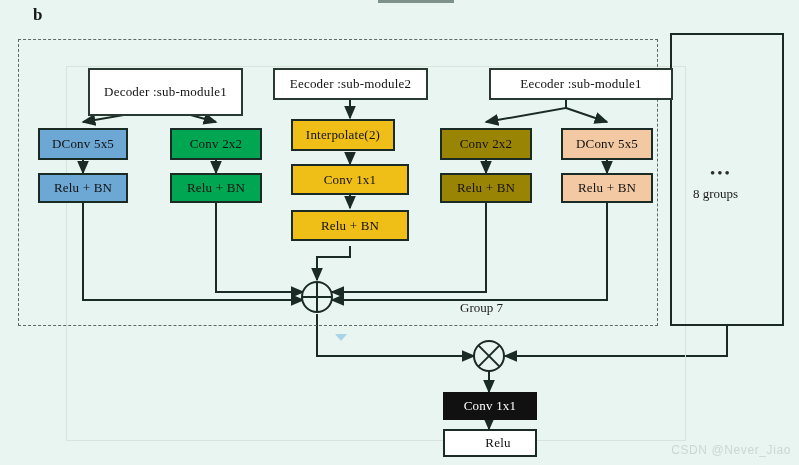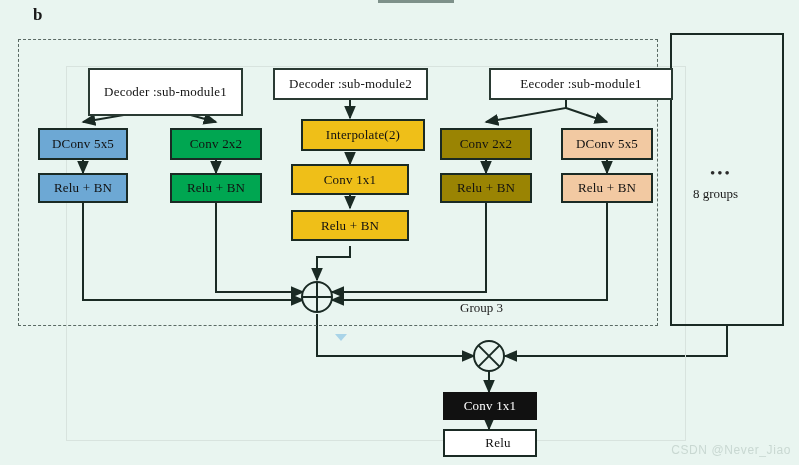--- a/index.html
+++ b/index.html
@@ -174,40 +174,40 @@
     <g>
       <circle cx="489" cy="356" r="15" fill="#e9f5f0" stroke="#1a2a24" stroke-width="2"></circle>
       <line x1="478.4" y1="345.4" x2="499.6" y2="366.6" stroke="#1a2a24" stroke-width="2"></line>
       <line x1="499.6" y1="345.4" x2="478.4" y2="366.6" stroke="#1a2a24" stroke-width="2"></line>
     </g>
   </svg>
 
   <div class="plain-label" id="panel-label-b" style="left:33px; top:5px;">b</div>
 
   <div class="node head" style="left:88px; top:68px; width:155px; height:48px;">Decoder :sub-module1</div>
-  <div class="node head" style="left:273px; top:68px; width:155px; height:32px;">Decoder :sub-module2</div>
+  <div class="node head" style="left:273px; top:68px; width:155px; height:32px;">Eecoder :sub-module2</div>
   <div class="node head" style="left:489px; top:68px; width:184px; height:32px;">Eecoder :sub-module1</div>
 
   <div class="node blue" style="left:38px; top:128px; width:90px; height:32px;">DConv 5x5</div>
   <div class="node blue" style="left:38px; top:173px; width:90px; height:30px;">Relu + BN</div>
 
   <div class="node green" style="left:170px; top:128px; width:92px; height:32px;">Conv 2x2</div>
   <div class="node green" style="left:170px; top:173px; width:92px; height:30px;">Relu + BN</div>
 
-  <div class="node gold" style="left:301px; top:119px; width:124px; height:32px;">Interpolate(2)</div>
+  <div class="node gold" style="left:291px; top:119px; width:104px; height:32px;">Interpolate(2)</div>
   <div class="node gold" style="left:291px; top:164px; width:118px; height:31px;">Conv 1x1</div>
   <div class="node gold" style="left:291px; top:210px; width:118px; height:31px;">Relu + BN</div>
 
   <div class="node olive" style="left:440px; top:128px; width:92px; height:32px;">Conv 2x2</div>
   <div class="node olive" style="left:440px; top:173px; width:92px; height:30px;">Relu + BN</div>
 
   <div class="node peach" style="left:561px; top:128px; width:92px; height:32px;">DConv 5x5</div>
   <div class="node peach" style="left:561px; top:173px; width:92px; height:30px;">Relu + BN</div>
 
-  <div class="plain-label" style="left:460px; top:300px;">Group 3</div>
+  <div class="plain-label" style="left:460px; top:300px;">Group 7</div>
 
   <div class="plain-label" id="groups-ellipsis" style="left:710px; top:165px;">•••</div>
   <div class="plain-label" style="left:693px; top:186px;">8 groups</div>
 
   <div class="node black" style="left:443px; top:392px; width:94px; height:28px;">Conv 1x1</div>
   <div class="node white" style="left:443px; top:429px; width:94px; height:28px;">Relu</div>
 
   <div id="watermark">CSDN @Never_Jiao</div>
 
 </div>

